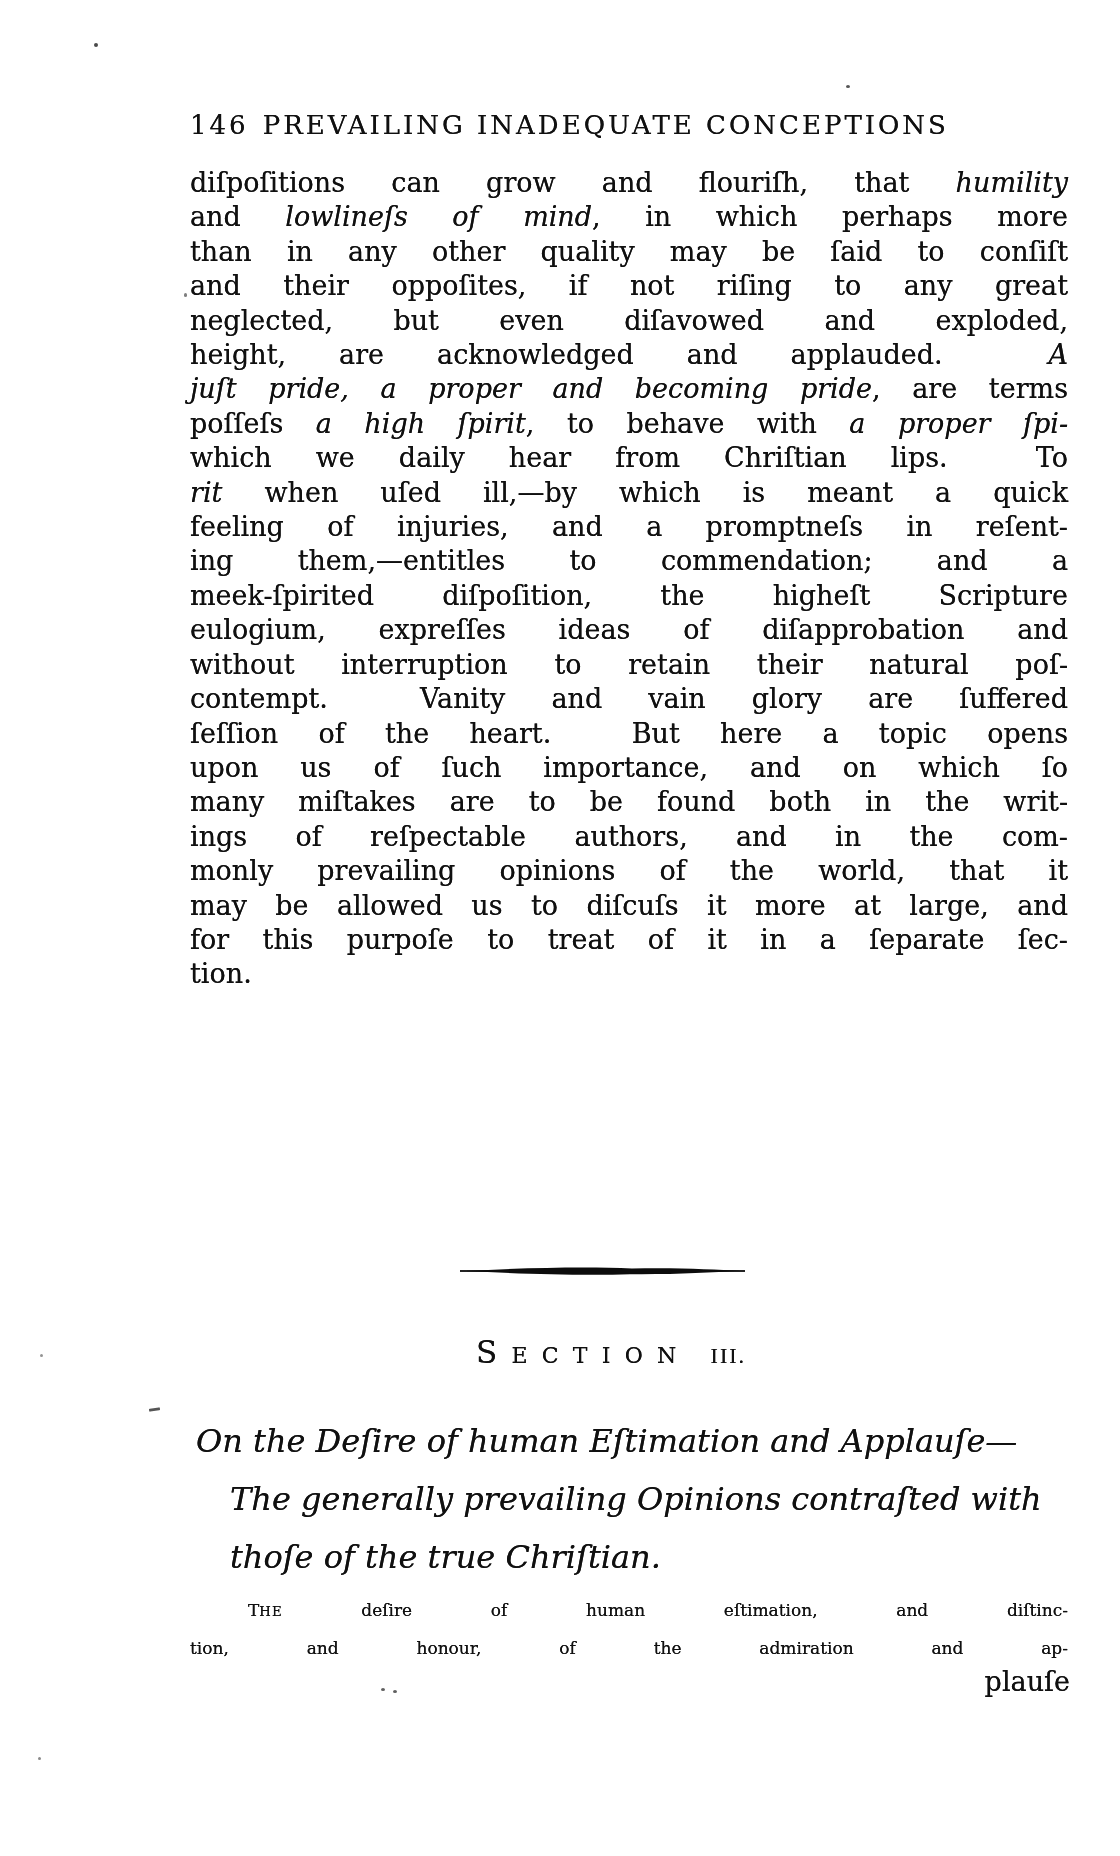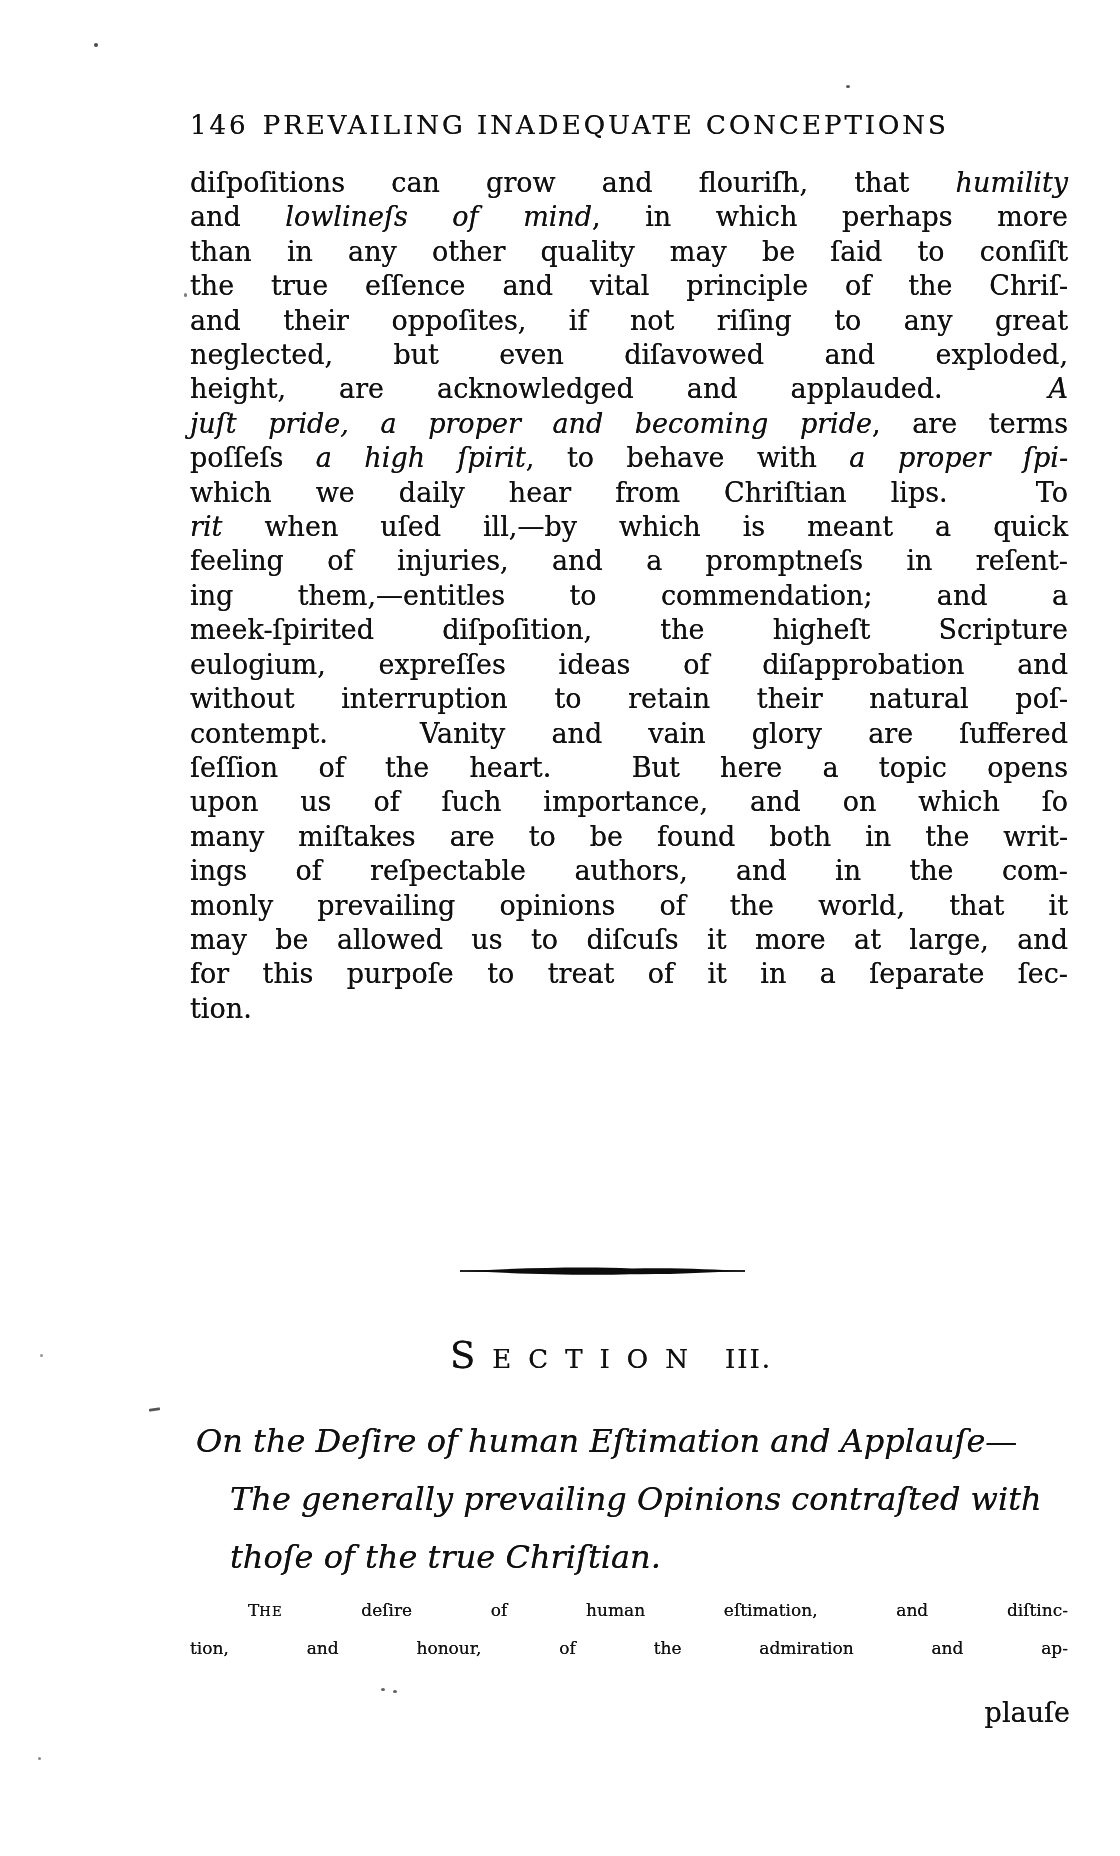--- a/index.html
+++ b/index.html
@@ -36,24 +36,24 @@
     position:absolute; top:1266px; left:460px; width:285px; height:10px;
   }
 
   
   .section-head{
     position:absolute; top:1334px; left:190px; width:878px;
     text-align:center; transform:translateX(-18px);
     white-space:nowrap;
   }
   .section-word{
-    font-variant:small-caps; font-size:37px; letter-spacing:0.46em;
+    font-variant:small-caps; font-size:31px; letter-spacing:0.46em;
   }
   .section-numeral{
-    font-size:26px; letter-spacing:2px; margin-left:20px;
+    font-size:22px; letter-spacing:2px; margin-left:20px;font-family:Liberation Serif, serif;
   }
 
   
   .subtitle{
     position:absolute; top:1422px; left:196px; width:880px;
     font-size:32px; line-height:38px; font-style:italic;
   }
   .sub-line{ white-space:nowrap; }
   .sub-line + .sub-line{ padding-left:34px;margin-top:20px; }
 
@@ -61,21 +61,21 @@
   .para2{
     position:absolute; top:1592px; left:190px; width:878px;
     font-size:17px; line-height:37px;
   }
   .para2 .bline:first-child{ text-indent:58px; }
   .lead-sc{ font-size:0.78em; letter-spacing:1px; }
 
   
   .catchword{
     position:absolute; top:1666px; left:190px; width:880px;
-    text-align:right; font-size:27px;margin-top:31px;
+    text-align:right; font-size:27px;
   }
 
   
   .speck{ position:absolute; background:#2a2a2a; border-radius:50%; }
   .sp1{ left:94px;  top:43px;   width:4px; height:4px; opacity:.85; }
   .sp2{ left:846px; top:85px;   width:4px; height:3px; opacity:.8; }
   .sp3{ left:184px; top:293px;  width:3px; height:4px; opacity:.6; border-radius:2px;}
   .sp4{ left:149px; top:1408px; width:11px; height:3px; opacity:.8; border-radius:1px; transform:rotate(-8deg);}
   .sp5{ left:381px; top:1688px; width:4px; height:3px; opacity:.75; }
   .sp6{ left:393px; top:1690px; width:4px; height:3px; opacity:.75; }
@@ -88,21 +88,20 @@
 <div class="page ink">
 
   <header class="running-header">
     <span class="pgnum">146</span><span>PREVAILING INADEQUATE CONCEPTIONS</span>
   </header>
 
   <div class="para1" id="para1">
       <div class="bline"><span>diſpoſitions can grow and flouriſh, that </span><em>humility</em></div>
       <div class="bline"><span>and </span><em>lowlineſs of mind</em><span>, in which perhaps more</span></div>
       <div class="bline"><span>than in any other quality may be ſaid to conſiſt</span></div>
-      <div class="bline"><span>the true eſſence and vital principle of the Chriſ-</span></div>
       <div class="bline"><span>and their oppoſites, if not riſing to any great</span></div>
       <div class="bline"><span>neglected, but even diſavowed and exploded,</span></div>
       <div class="bline"><span>height, are acknowledged and applauded.&nbsp; </span><em>A</em></div>
       <div class="bline"><em>juſt pride, a proper and becoming pride</em><span>, are terms</span></div>
       <div class="bline"><span>poſſeſs </span><em>a high ſpirit</em><span>, to behave with </span><em>a proper ſpi-</em></div>
       <div class="bline"><span>which we daily hear from Chriſtian lips.&nbsp; To</span></div>
       <div class="bline"><em>rit</em><span> when uſed ill,—by which is meant a quick</span></div>
       <div class="bline"><span>feeling of injuries, and a promptneſs in reſent-</span></div>
       <div class="bline"><span>ing them,—entitles to commendation; and a</span></div>
       <div class="bline"><span>meek-ſpirited diſpoſition, the higheſt Scripture</span></div>

